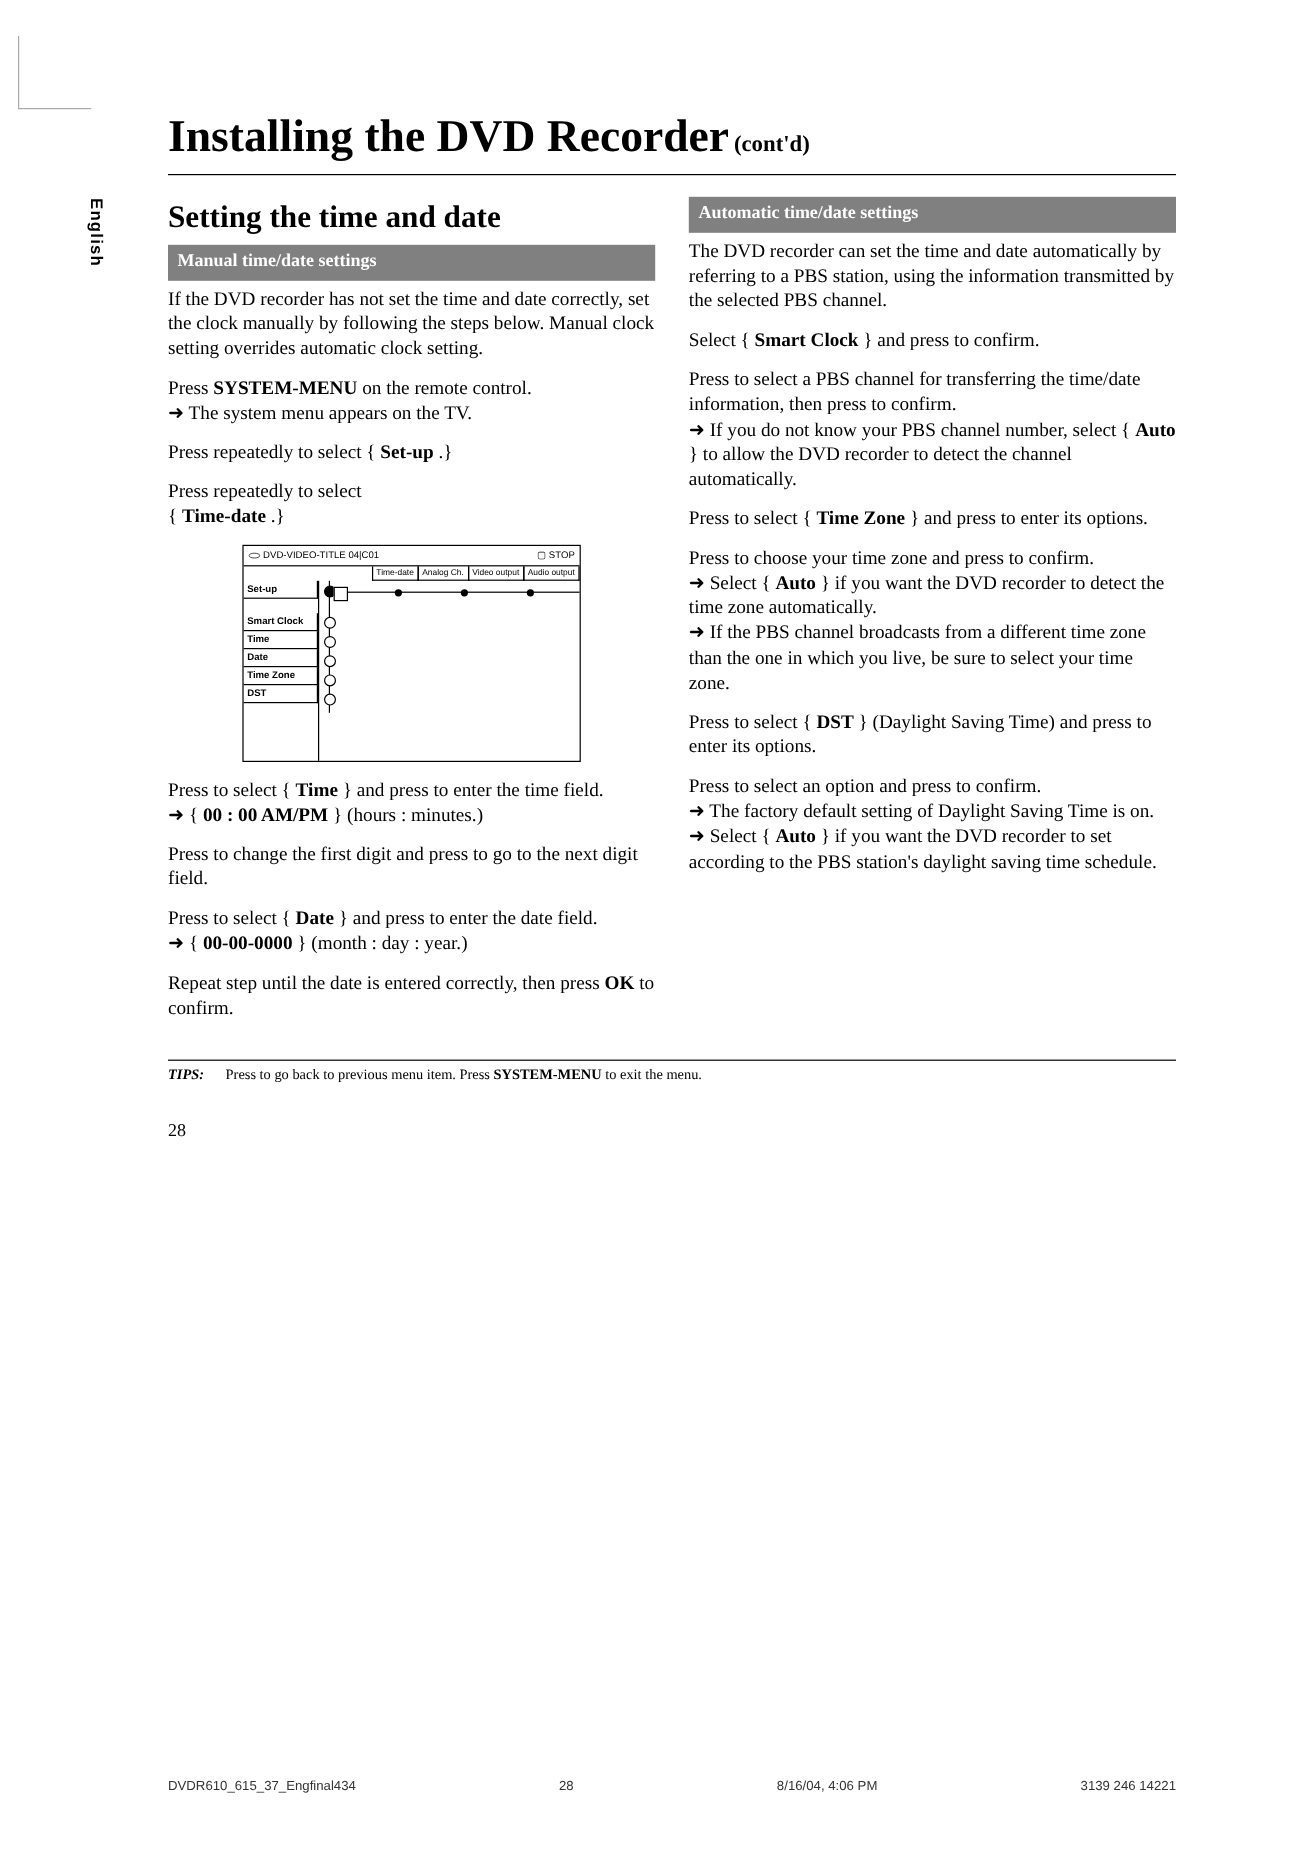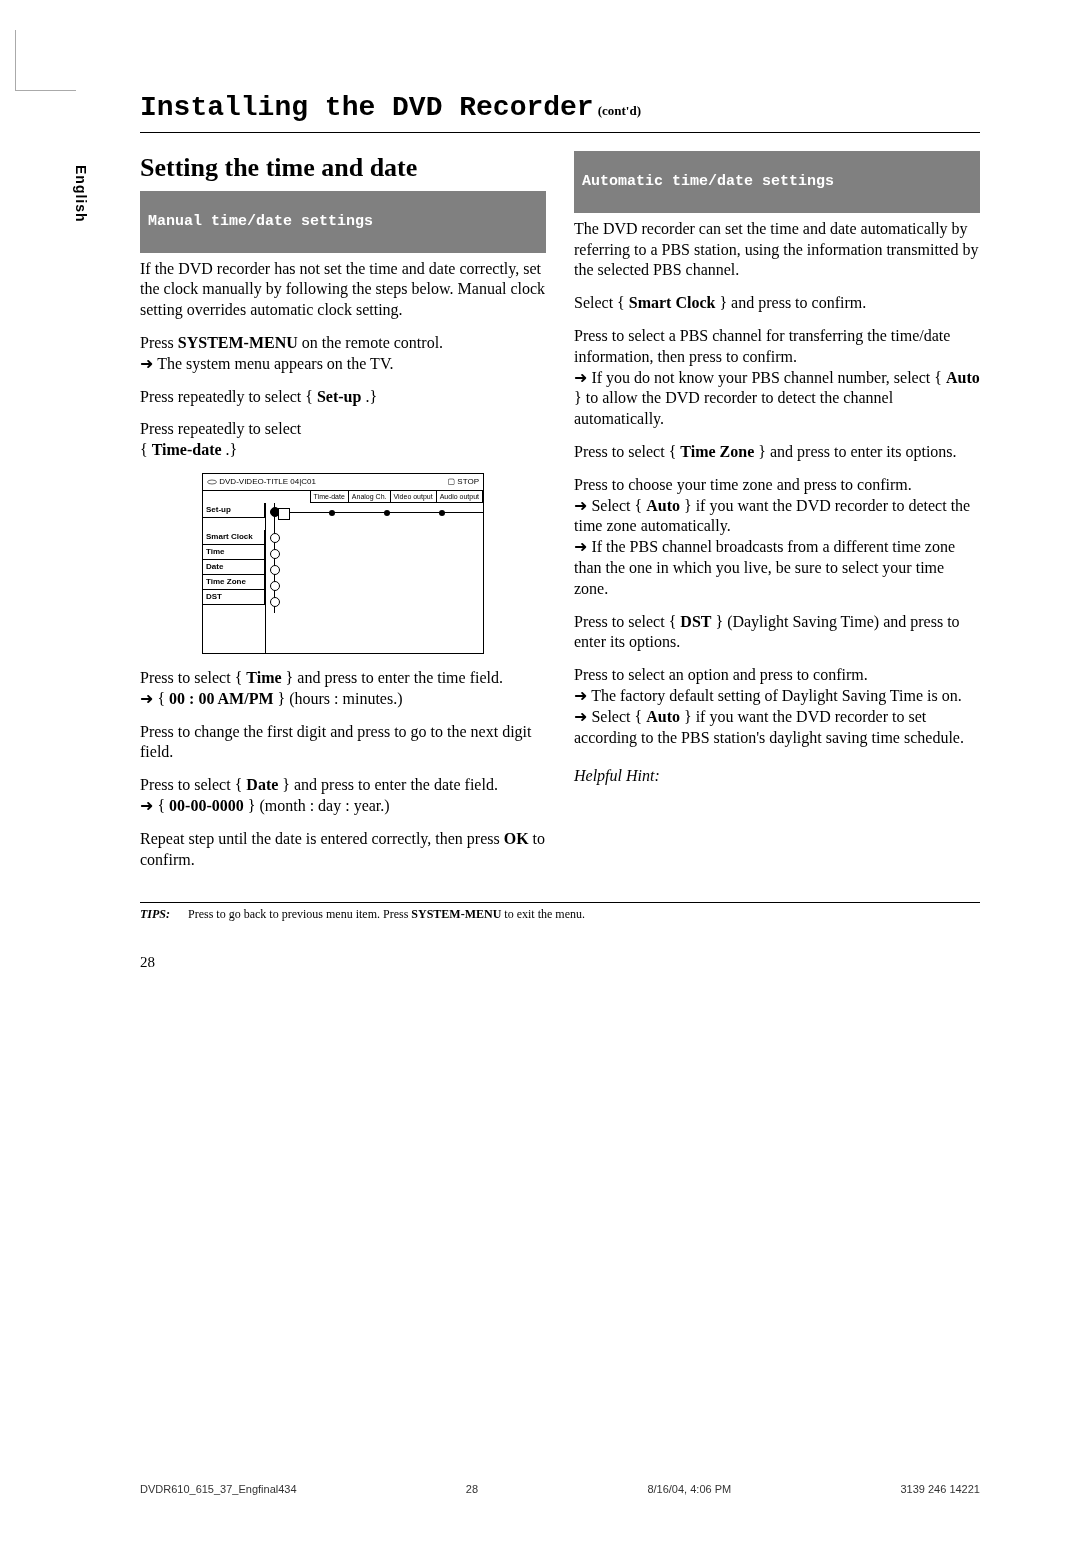--- a/index.html
+++ b/index.html
@@ -31,27 +31,26 @@
     position: absolute;
     left: 72px;
     top: 165px;
     writing-mode: vertical-rl;
     font-weight: bold;
     font-size: 14px;
     font-family: Arial, sans-serif;
     letter-spacing: 1px;
   }
   .title {
-    font-size: 28px;
+    font-size: 38px;
     font-weight: bold;
     margin-bottom: 4px;
-    font-family: Liberation Mono, monospace;
   }
   .title-sub {
-    font-size: 13px;
+    font-size: 19px;
     font-weight: bold;
     text-align: center;
   }
   .rule {
     border: none;
     border-top: 1.2px solid #000;
     margin: 6px 0 18px 0;
   }
   .columns {
     display: flex;
@@ -62,24 +61,24 @@
     min-width: 0;
   }
   .section-heading {
     font-size: 26px;
     font-weight: bold;
     margin: 0 0 6px 0;
   }
   .bar-heading {
     background: #808080;
     color: #fff;
-    font-family: Liberation Mono, monospace;
+    font-family: Liberation Serif, serif;
     font-weight: bold;
     font-size: 15px;
-    padding: 21px 8px;
+    padding: 5px 8px;
     margin: 0 0 6px 0;
   }
   p { margin: 0 0 12px 0; }
   .arrow::before {
     content: "➜ ";
   }
   .bold { font-weight: bold; }
   .italic { font-style: italic; }
   .osd {
     width: 280px;
@@ -315,21 +314,20 @@
         <span>Press    to select { </span><span class="bold">DST</span><span> } (Daylight Saving Time) and press    to enter its options.</span>
       </p>
 
       <p>
         <span>Press       to select an option and press    to confirm.</span><br>
         <span class="arrow">The factory default setting of Daylight Saving Time is on.</span><br>
         <span class="arrow"><span>Select { </span><span class="bold">Auto</span><span> } if you want the DVD recorder to set according to the PBS station's daylight saving time schedule.</span></span>
       </p>
 
       <div class="hint-block">
-        <div>Helpful Hint:</div>
       </div>
     </div>
   </div>
 
   <hr class="tips-rule">
   <div class="tips-line">
     <span class="bold italic">TIPS:</span>
     &nbsp;&nbsp;&nbsp;&nbsp;
     <span>Press    to go back to previous menu item.  Press </span><span class="bold">SYSTEM-MENU</span><span> to exit the menu.</span>
   </div>

